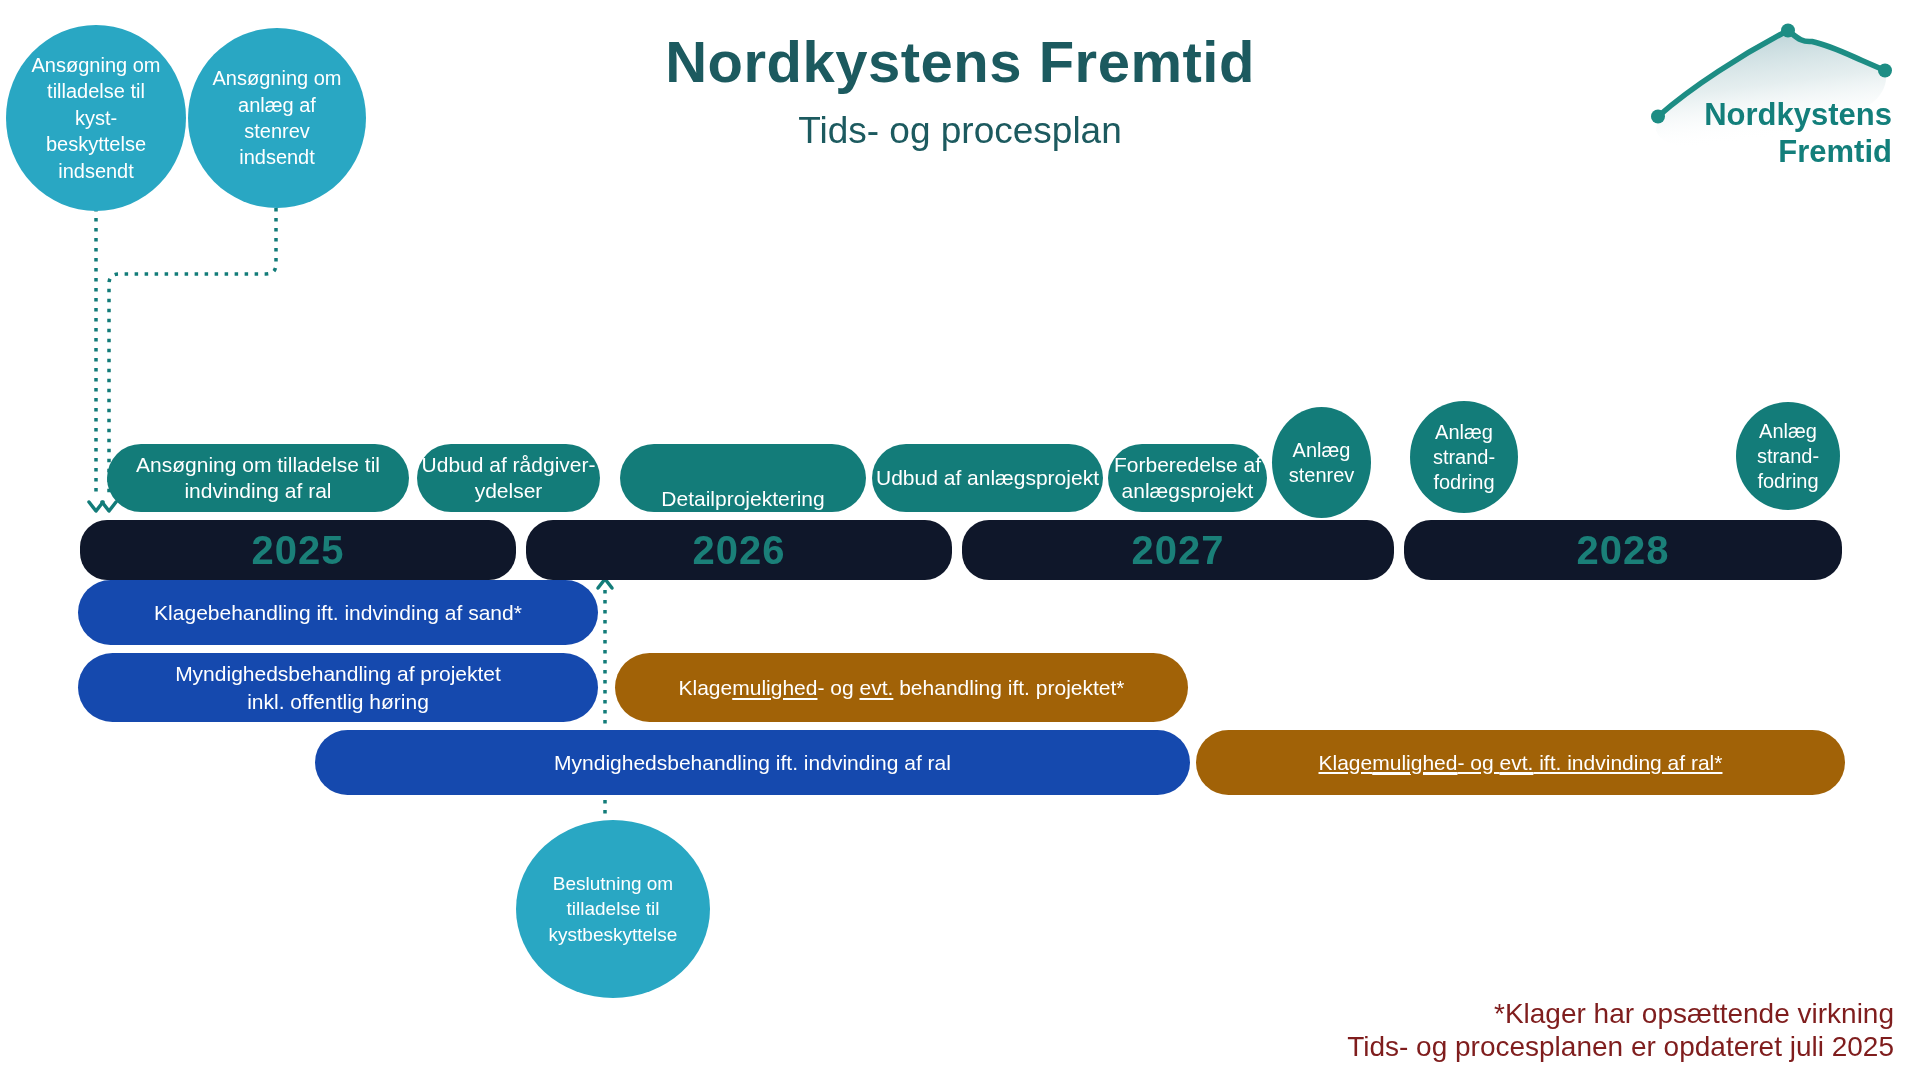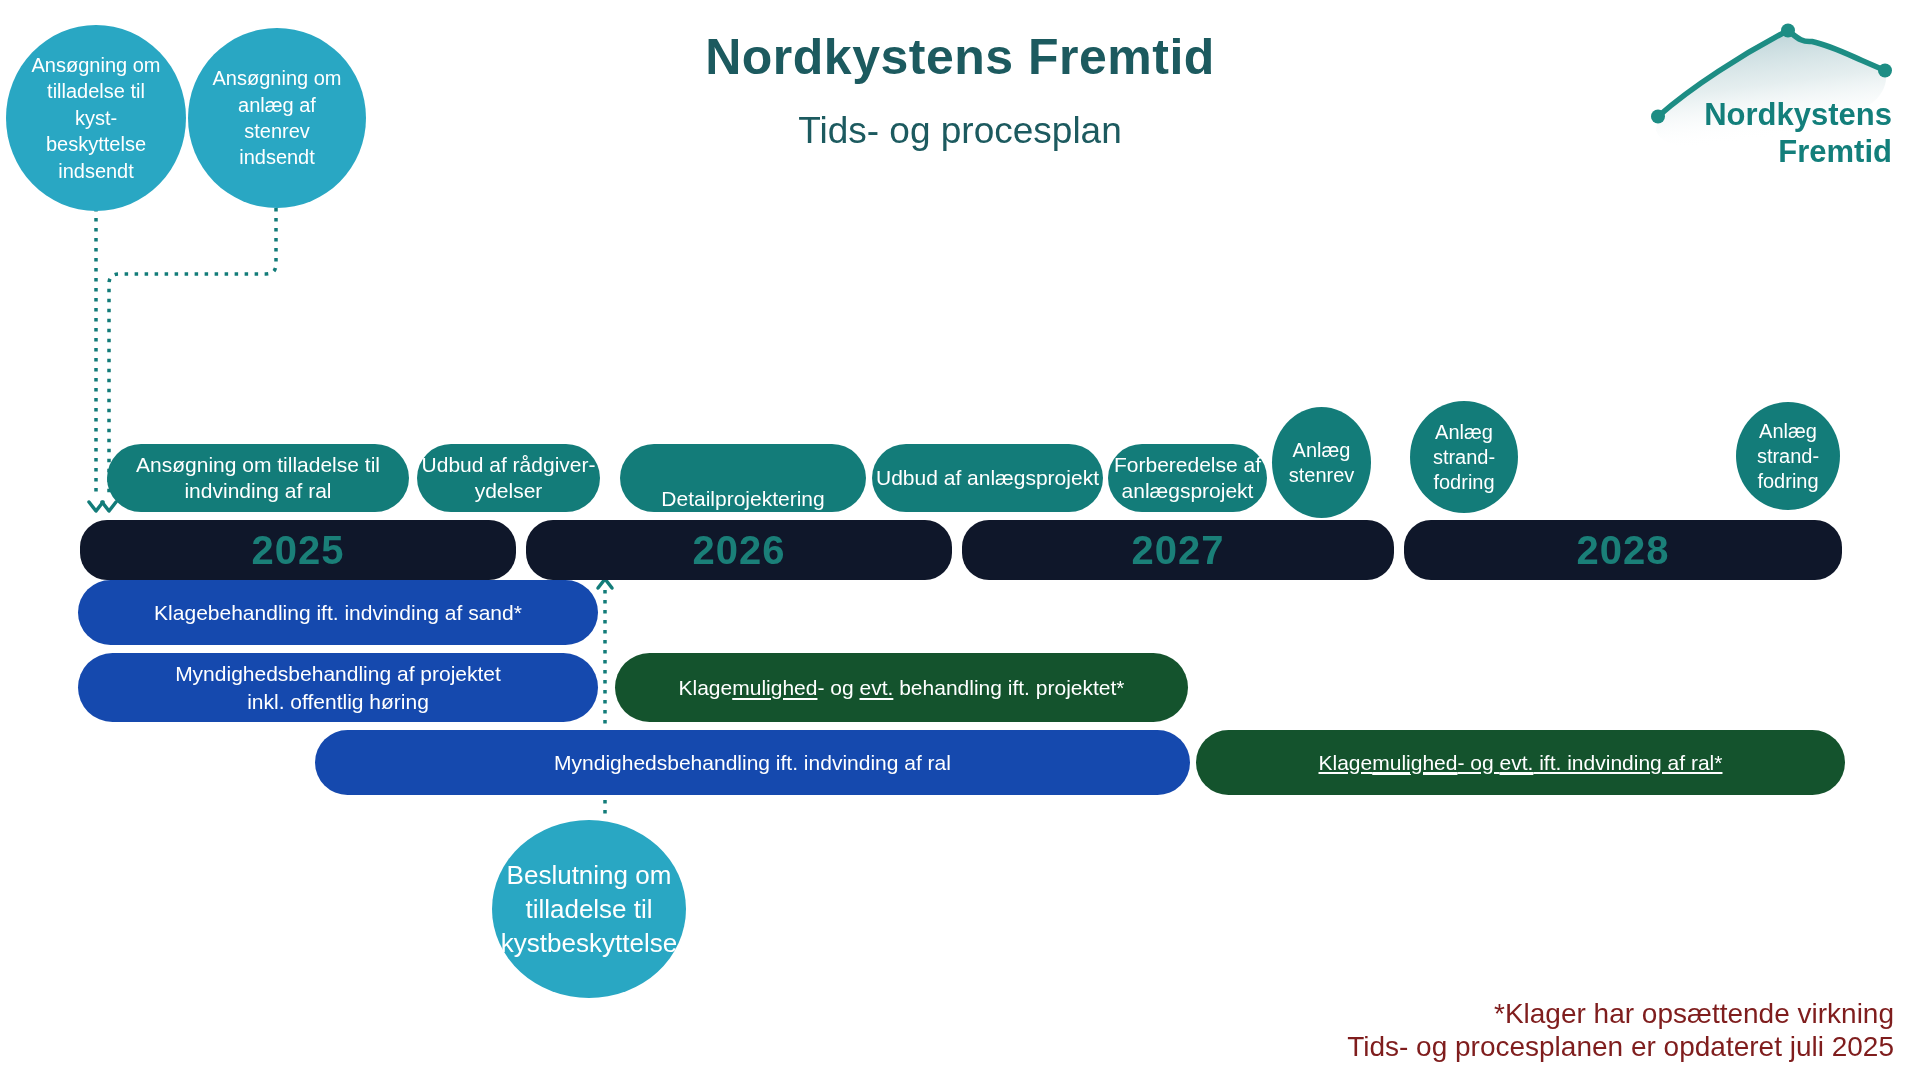--- a/index.html
+++ b/index.html
@@ -3,21 +3,21 @@
 <meta charset="utf-8">
 <style>
   html,body{margin:0;padding:0;background:#ffffff;}
   .canvas{
     position:relative;width:1920px;height:1080px;background:#ffffff;overflow:hidden;
     font-family:"Liberation Sans",sans-serif;
   }
   
   .title{
     position:absolute;left:0;right:0;top:28px;text-align:center;
-    font-size:50px;font-weight:bold;color:#1c5a5f;letter-spacing:0.5px;
+    font-size:58px;font-weight:bold;color:#1c5a5f;letter-spacing:0.5px;
   }
   .subtitle{
     position:absolute;left:0;right:0;top:110px;text-align:center;
     font-size:37px;font-weight:400;color:#1c5a5f;
   }
   
   .logo-svg{position:absolute;left:1630px;top:6px;width:280px;height:170px;}
   .logo-text{
     position:absolute;left:1690px;top:96px;width:202px;text-align:right;
     font-size:31px;font-weight:bold;color:#137f7b;line-height:1.2;
@@ -29,21 +29,21 @@
   
   .node,.bar,.year,.step{z-index:2;}
   .circle{
     position:absolute;border-radius:50%;background:#29a7c3;color:#ffffff;
     display:flex;align-items:center;justify-content:center;text-align:center;
     white-space:pre-line;line-height:1.32;z-index:2;
   }
   .circle.teal{background:#137c79;}
   .c-top1{left:6px;top:25px;width:180px;height:186px;font-size:20px;}
   .c-top2{left:188px;top:28px;width:178px;height:180px;font-size:20px;}
-  .c-decision{left:492px;top:820px;width:194px;height:178px;font-size:26px;}
+  .c-decision{left:516px;top:820px;width:194px;height:178px;font-size:19px;}
   .c-stenrev{left:1272px;top:407px;width:99px;height:111px;font-size:20px;line-height:1.25;}
   .c-strand1{left:1410px;top:401px;width:108px;height:112px;font-size:20px;line-height:1.25;}
   .c-strand2{left:1736px;top:402px;width:104px;height:108px;font-size:20px;line-height:1.25;}
   .step{
     position:absolute;top:444px;height:68px;background:#137c79;border-radius:34px;
     color:#ffffff;display:flex;align-items:center;justify-content:center;text-align:center;
     font-size:21px;line-height:1.25;white-space:pre-line;
   }
   .s1{left:107px;width:302px;}
   .s2{left:417px;width:183px;}
@@ -57,21 +57,21 @@
   }
   .y1{left:80px;width:436px;}
   .y2{left:526px;width:426px;}
   .y3{left:962px;width:432px;}
   .y4{left:1404px;width:438px;}
   .bar{
     position:absolute;border-radius:40px;color:#ffffff;font-size:21px;line-height:1.3;
     display:flex;align-items:center;justify-content:center;text-align:center;white-space:pre-line;
   }
   .bar.blue{background:#1549ae;}
-  .bar.gray{background:#14532d;}
+  .bar.gray{background:#a16207;}
   .b1{left:78px;top:580px;width:520px;height:65px;}
   .b2{left:78px;top:653px;width:520px;height:69px;}
   .g2{left:615px;top:653px;width:573px;height:69px;}
   .b3{left:315px;top:730px;width:875px;height:65px;}
   .g3{left:1196px;top:730px;width:649px;height:65px;text-decoration:underline;}
   .u{text-decoration:underline;text-underline-offset:3px;}
   
   .footnotes{
     position:absolute;right:26px;top:998px;text-align:right;
     font-size:28px;color:#7f1d1d;line-height:1.17;

